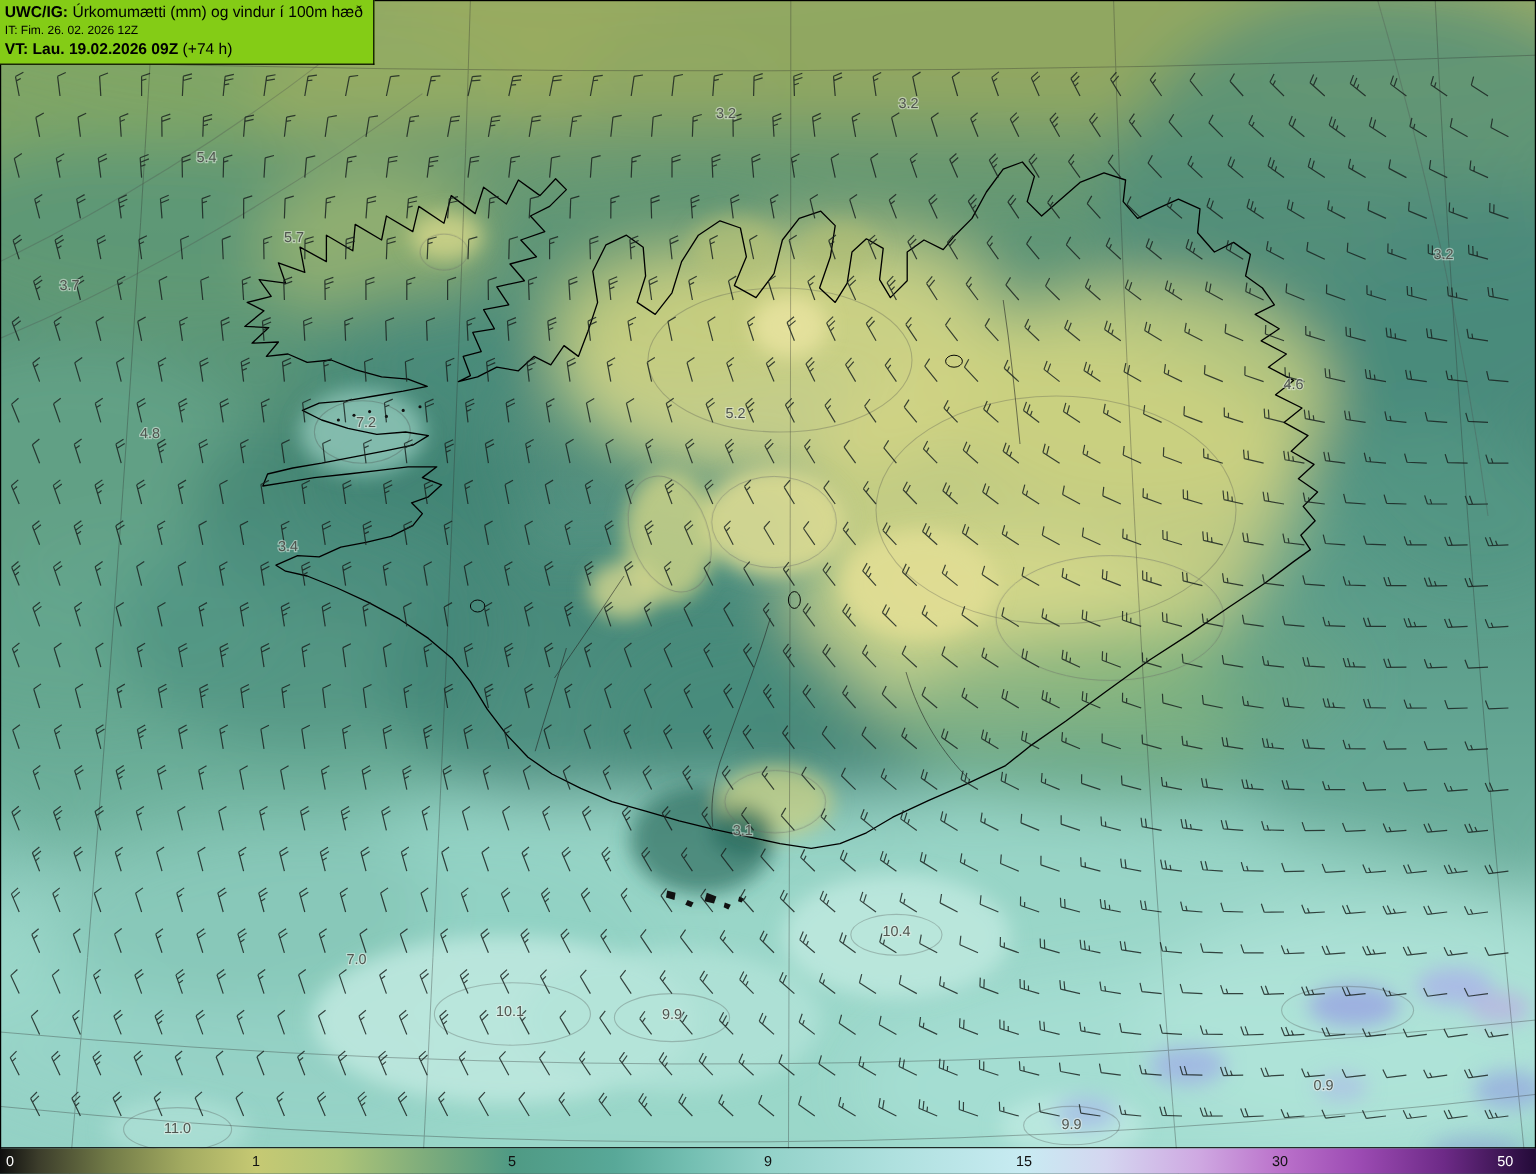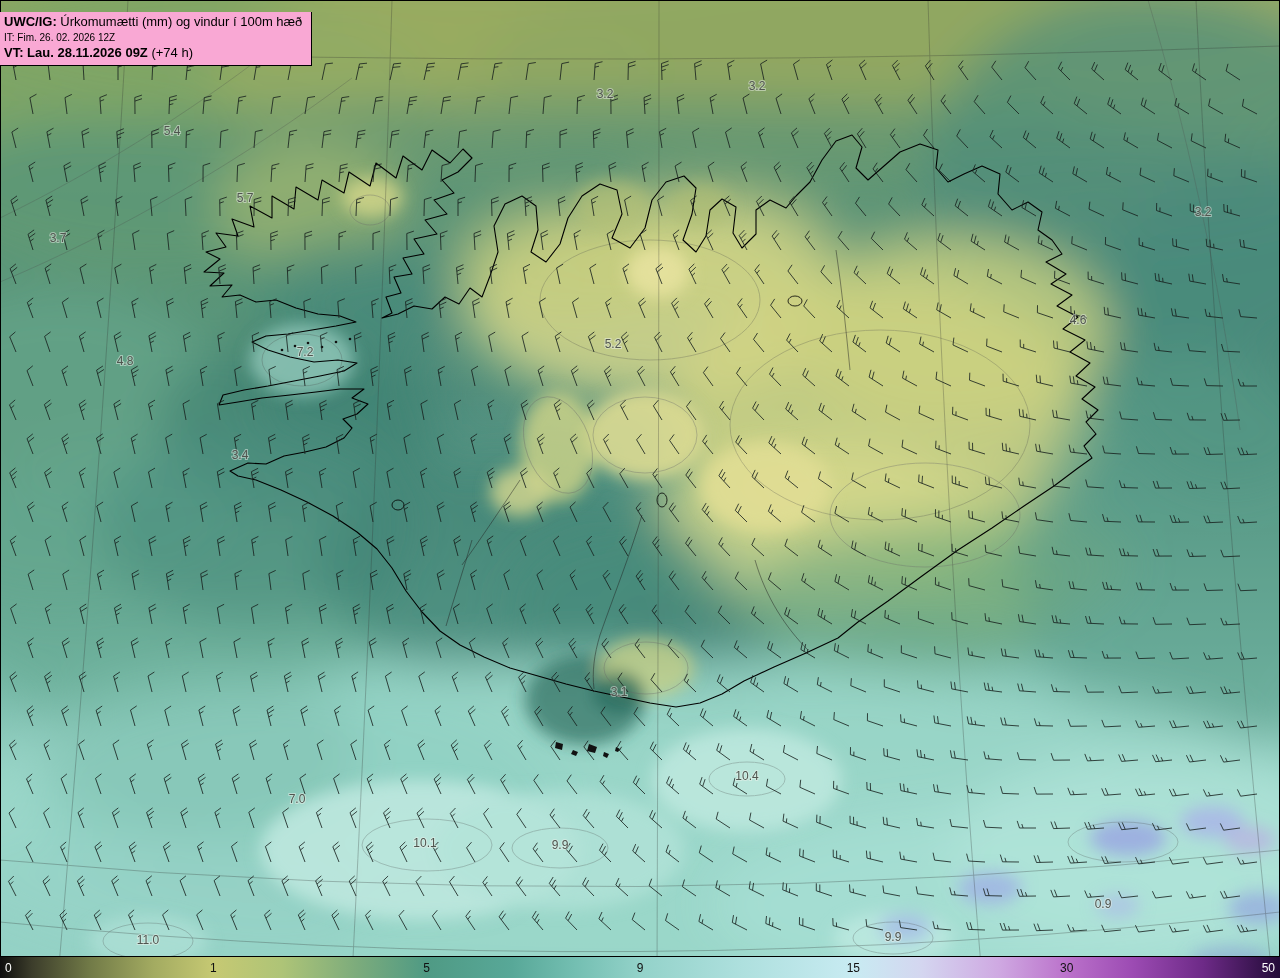--- a/index.html
+++ b/index.html
@@ -1,19 +1,19 @@
 <!DOCTYPE html>
 <html><head>
 <meta charset="utf-8">
 <style>
   html,body{margin:0;padding:0;background:#000;}
   #stage{position:relative;width:1280px;height:978px;overflow:hidden;background:#5d9a85;
          font-family:"Liberation Sans",sans-serif;box-shadow:inset 0 0 0 1px #000;}
   #map-svg{position:absolute;left:0;top:0;display:block;}
-  #title-box{position:absolute;top:12px;left:0;z-index:6;background:#f9a8d4;border:1px solid #000;
+  #title-box{position:absolute;top:0;left:0;z-index:6;background:#84cc16;border:1px solid #000;
              border-top:0;border-left:0;padding:2px 9px 4px 4px;color:#000;}
   .t-line{font-size:13px;line-height:16px;white-space:nowrap;}
   .t-line.small{font-size:10px;line-height:15px;}
   .b{font-weight:bold;}
   #colorbar{position:absolute;left:0;bottom:0;width:1280px;height:21px;z-index:6;border-top:1px solid #000;}
   #cb-grad{position:absolute;left:0;top:0;width:100%;height:100%;}
   .cb-tick{position:absolute;top:0;height:21px;line-height:22px;font-size:12px;transform:translateX(-50%);}
   .cb-tick.edge{transform:none;}
   text.vlabel{font-family:"Liberation Sans",sans-serif;font-size:12px;fill:#50554f;text-anchor:middle;
               paint-order:stroke;stroke:rgba(235,242,236,0.5);stroke-width:2px;}
@@ -219,29 +219,29 @@
         <text x="1103" y="908" class="vlabel">0.9</text>
         <text x="148" y="944" class="vlabel">11.0</text>
       </g>
 
     <rect x="0.5" y="0.5" width="1279" height="977" fill="none" stroke="#000" stroke-width="1"></rect>
   </svg>
 
   <div id="title-box">
     <div class="t-line"><span class="b">UWC/IG:</span><span> Úrkomumætti (mm) og vindur í 100m hæð</span></div>
     <div class="t-line small">IT: Fim. 26. 02. 2026 12Z</div>
-    <div class="t-line"><span class="b">VT: Lau. 28.11.2026 09Z</span><span> (+74 h)</span></div>
+    <div class="t-line"><span class="b">VT: Lau. 19.02.2026 09Z</span><span> (+74 h)</span></div>
   </div>
 
   <div id="colorbar">
     <div id="cb-grad" style="background: linear-gradient(to right, rgb(14, 14, 14) 0%, rgb(60, 61, 43) 2.5%, rgb(113, 122, 71) 7%, rgb(163, 171, 97) 12%, rgb(198, 201, 115) 16.7%, rgb(174, 196, 119) 22%, rgb(123, 171, 124) 28%, rgb(79, 154, 132) 33.3%, rgb(88, 168, 152) 40%, rgb(116, 191, 178) 45%, rgb(147, 210, 201) 50%, rgb(174, 224, 222) 58%, rgb(200, 235, 242) 66.7%, rgb(212, 214, 240) 72%, rgb(207, 169, 226) 78%, rgb(187, 114, 203) 83.3%, rgb(156, 75, 179) 88.5%, rgb(109, 42, 135) 94%, rgb(35, 11, 56) 100%);"></div>
     <div id="cb-ticks">
         <span class="cb-tick edge" style="left: 5px; color: rgb(255, 255, 255);">0</span>
         <span class="cb-tick" style="left: 16.6667%; color: rgb(17, 17, 17);">1</span>
         <span class="cb-tick" style="left: 33.3333%; color: rgb(17, 17, 17);">5</span>
         <span class="cb-tick" style="left: 50%; color: rgb(17, 17, 17);">9</span>
         <span class="cb-tick" style="left: 66.6667%; color: rgb(17, 17, 17); text-align: right;">15</span>
         <span class="cb-tick" style="left: 83.3333%; color: rgb(17, 17, 17);">30</span>
-        <span class="cb-tick edge" style="right: 5px; color: rgb(255, 255, 255);">50</span>
+        <span class="cb-tick edge" style="right: 19px; color: rgb(255, 255, 255);">50</span>
       </div>
   </div>
 
 </div>
 
 </body></html>

